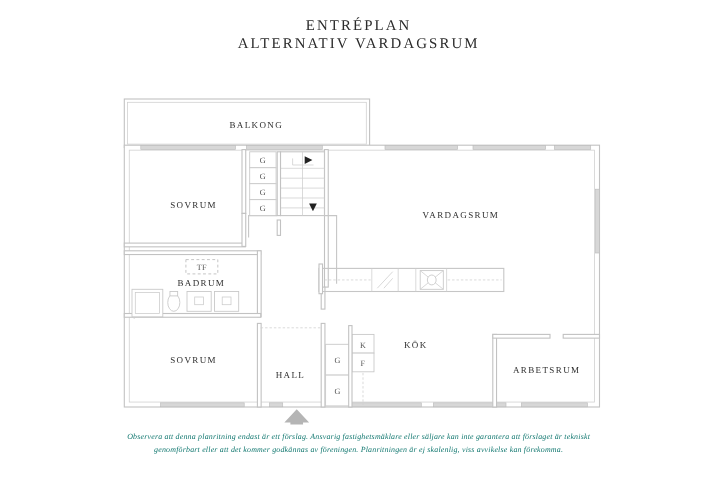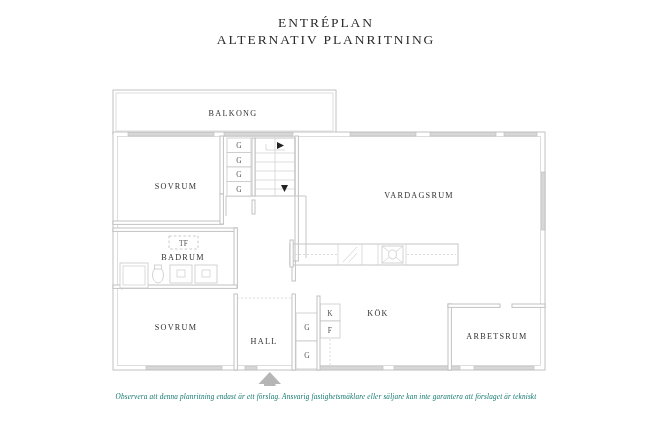--- a/index.html
+++ b/index.html
@@ -80,21 +80,21 @@
   .arrow-dark { fill: #222222; }
   .arrow-entry { fill: #b5b5b5; }
 </style>
 </head>
 <body>
 
 <div id="page">
 
   <div id="title-block">
     <div id="title-line-1">ENTRÉPLAN</div>
-    <div id="title-line-2">ALTERNATIV PLANRITNING</div>
+    <div id="title-line-2">ALTERNATIV VARDAGSRUM</div>
   </div>
 
   <div id="plan-wrap">
     <svg width="652" height="310" viewBox="0 0 652 310">
 
       <g>
         <rect class="wall-fill" x="113" y="14" width="223" height="44"></rect>
         <rect class="thin" x="116" y="17" width="217" height="38"></rect>
         <text class="room-label" x="233" y="40">BALKONG</text>
       </g>
@@ -263,15 +263,16 @@
 
       <g>
         <polygon class="arrow-entry" points="264,296 275.5,296 275.5,307 281,307 269.75,319 258.5,307 264,307" transform="rotate(180 269.75 307.5)"></polygon>
       </g>
 
     </svg>
   </div>
 
   <div id="footer-block">
     <div class="fline">Observera att denna planritning endast är ett förslag. Ansvarig fastighetsmäklare eller säljare kan inte garantera att förslaget är tekniskt</div>
+    <div class="fline">genomförbart eller att det kommer godkännas av föreningen. Planritningen är ej skalenlig, viss avvikelse kan förekomma.</div>
   </div>
 
 </div>
 
 </body></html>

